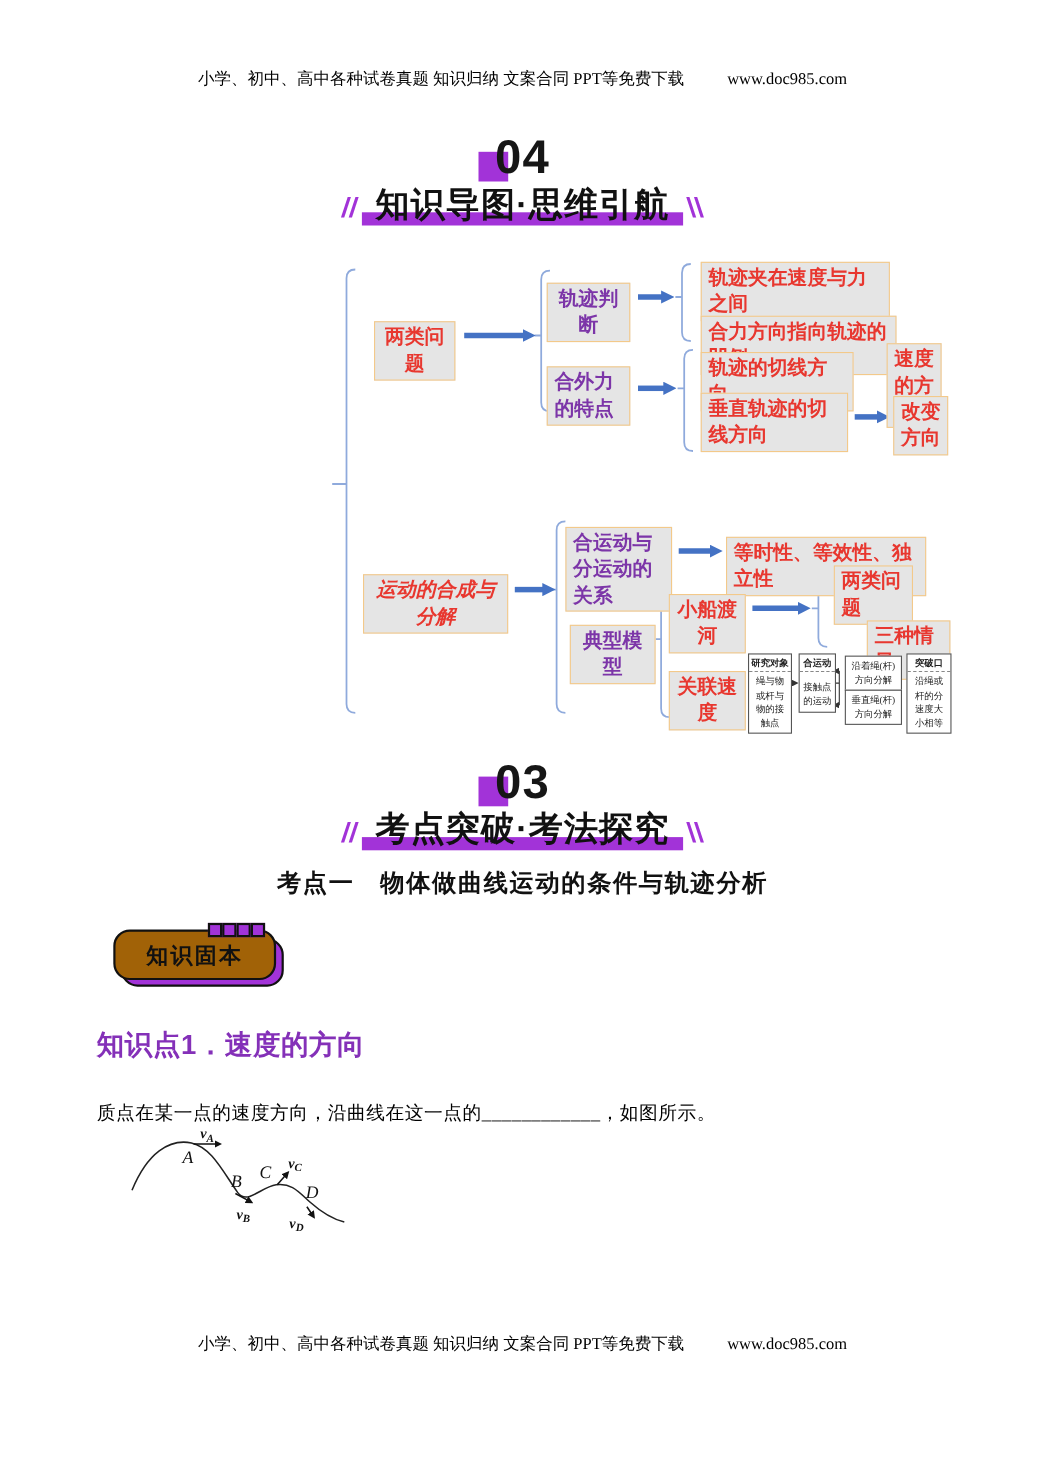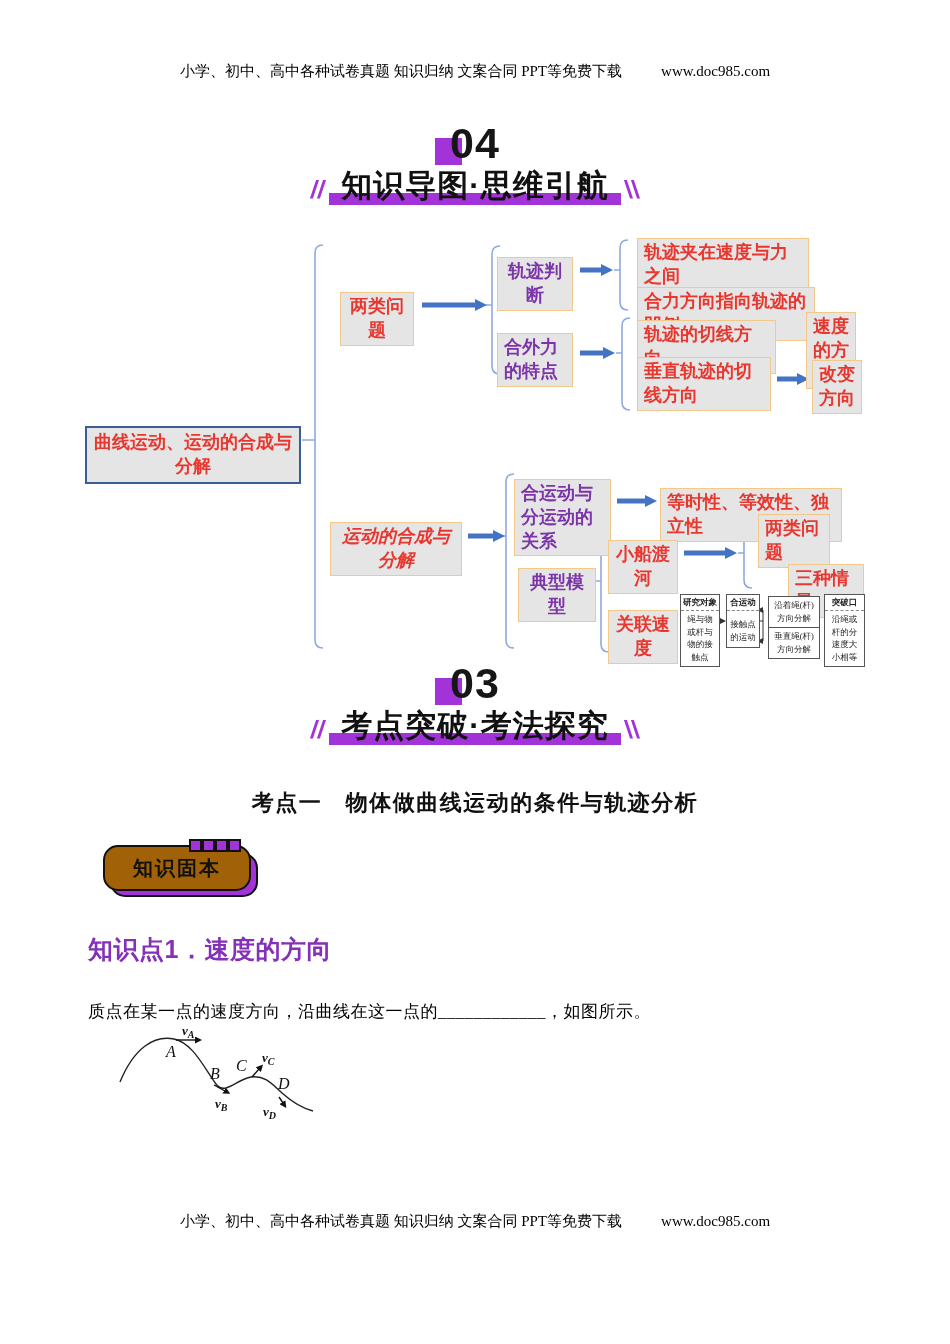--- a/index.html
+++ b/index.html
@@ -124,21 +124,20 @@
 
       <g stroke="#333" stroke-width="1" fill="none">
         <line x1="720" y1="391" x2="720.5" y2="391" marker-end="url(#mblack)"></line>
         <path d="M760,391 L763,391 M763,380 L763,411"></path>
         <line x1="763" y1="380" x2="762.5" y2="380" marker-end="url(#mblack)"></line>
         <line x1="763" y1="411" x2="762.5" y2="411" marker-end="url(#mblack)"></line>
         <line x1="820" y1="380" x2="818.5" y2="380" marker-end="url(#mblack)"></line>
       </g>
     </svg>
 
-    <div class="node root" style="left:85px;top:196px;width:216px;">曲线运动、运动的合成与分解</div>
 
     <div class="node ctr" style="left:340px;top:62px;width:74px;">两类问题</div>
     <div class="node ctr pur" style="left:497px;top:27px;width:76px;">轨迹判断</div>
     <div class="node" style="left:637px;top:8px;width:172px;">轨迹夹在速度与力之间</div>
     <div class="node" style="left:637px;top:57px;width:178px;">合力方向指向轨迹的凹侧</div>
     <div class="node pur" style="left:497px;top:103px;width:76px;">合外力的特点</div>
     <div class="node" style="left:637px;top:90px;width:139px;">轨迹的切线方向</div>
     <div class="node" style="left:806px;top:82px;width:50px;">速度的方向</div>
     <div class="node" style="left:637px;top:127px;width:134px;">垂直轨迹的切线方向</div>
     <div class="node" style="left:812px;top:130px;width:50px;">改变方向</div>
@@ -165,21 +164,21 @@
     </div>
     <div class="flow" style="left:768px;top:397px;width:52px;">
       <div class="fb">垂直绳(杆)方向分解</div>
     </div>
     <div class="flow" style="left:824px;top:364px;width:41px;">
       <div class="fh">突破口</div>
       <div class="fb">沿绳或杆的分速度大小相等</div>
     </div>
   </div>
 
-  <div class="secblock" style="top:662px;text-align:center;">
+  <div class="secblock" style="top:690px;text-align:center;">
     <div>
       <span class="sec-num">
         <span class="sq"></span>
         <span class="num">03</span>
       </span>
     </div>
     <div class="sec-titlerow">
       <span class="slash">//</span>
       <span class="sec-title">
         <span class="bar"></span>

